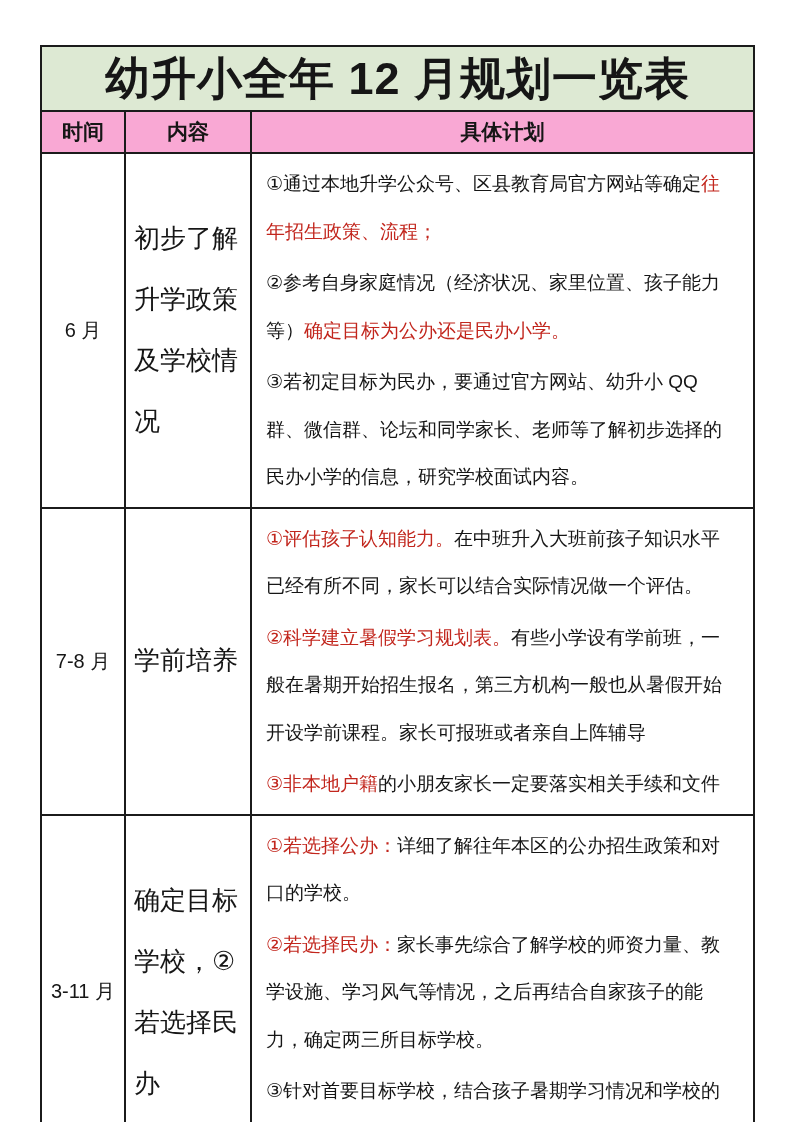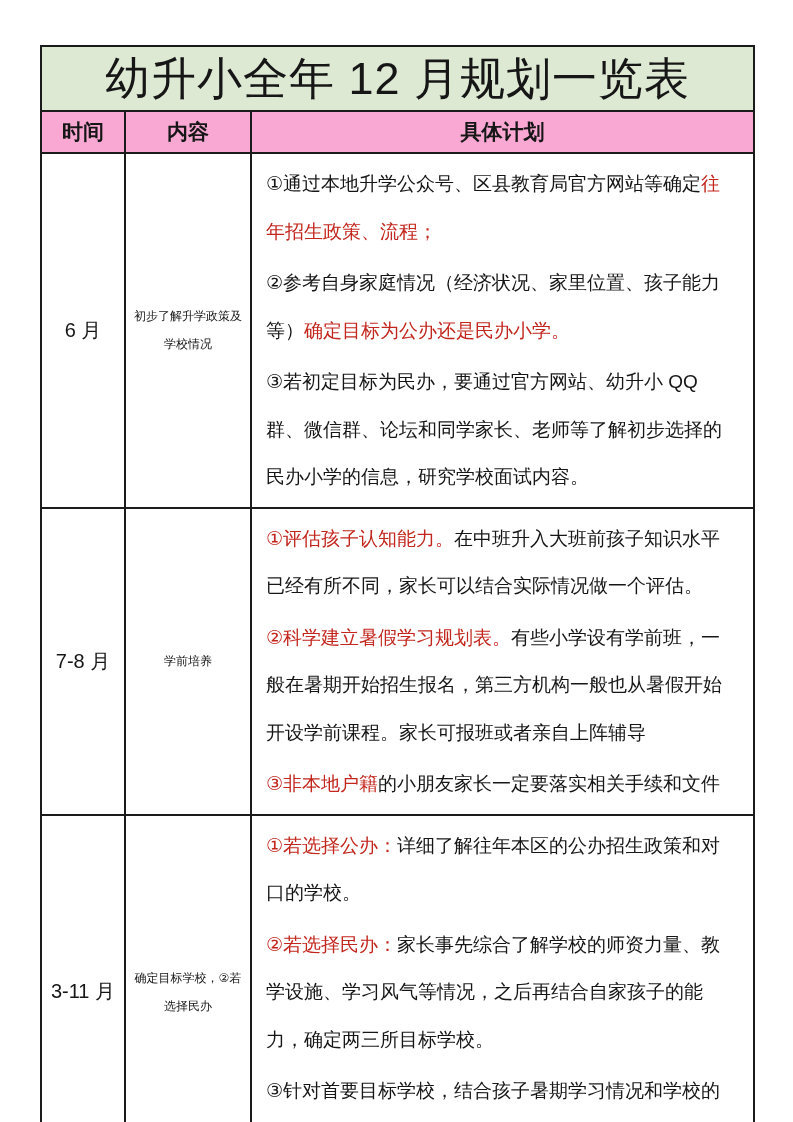--- a/index.html
+++ b/index.html
@@ -27,21 +27,21 @@
   .plan-table td,.plan-table th{
     border:2px solid var(--border);
     box-sizing:border-box;
   }
   .title-row td{
     height:65px;
     background:var(--title-bg);
     text-align:center;
     vertical-align:middle;
     font-size:45px;
-    font-weight:normal;
+    font-weight:bold;
     letter-spacing:1px;
     padding:0;
   }
   .header-row th{
     height:42px;
     background:#f9a8d4;
     text-align:center;
     vertical-align:middle;
     font-size:21px;
     font-weight:bold;
@@ -51,23 +51,23 @@
   tbody tr:nth-child(2){height:250px;}
   tbody tr:nth-child(3){height:293px;}
   td.time-cell{
     text-align:center;
     vertical-align:middle;
     font-size:20px;
     padding:0 4px;
     margin-top:29px;
   }
   td.content-cell{
-    text-align:center;
+    text-align:left;
     vertical-align:middle;
-    font-size:12px;
+    font-size:26px;
     line-height:2.35;
     padding:0 8px;
   }
   td.plan-cell{
     vertical-align:middle;
     font-size:19px;
     line-height:2.5;
     padding:2px 10px 2px 10px;
     text-align:left;
   }

